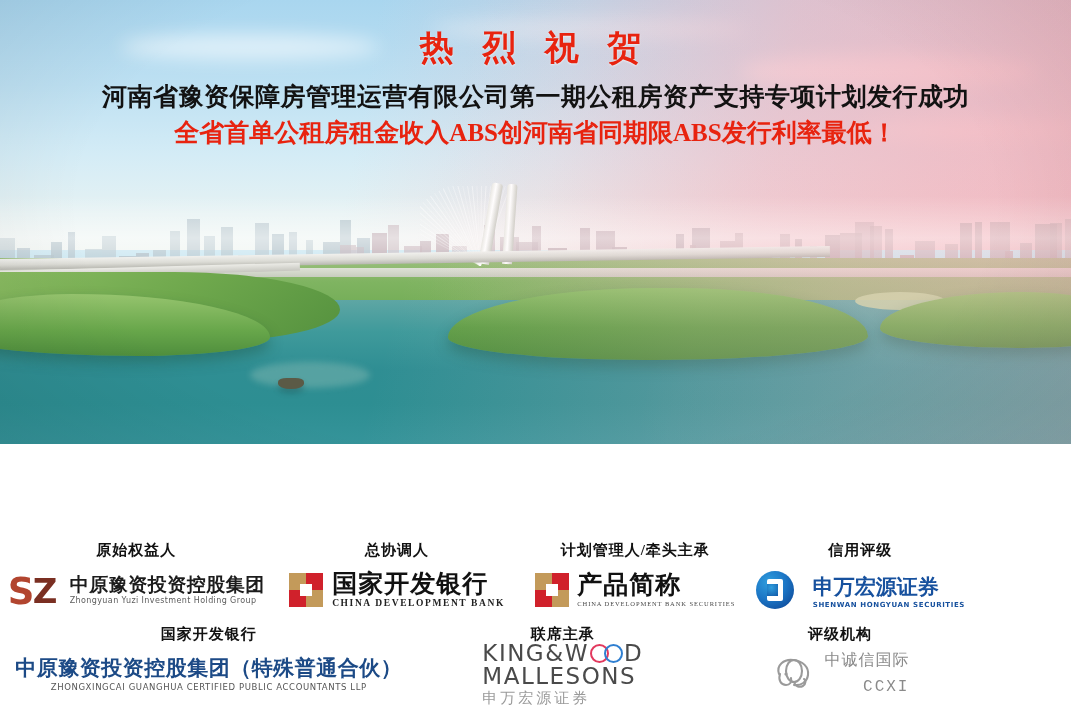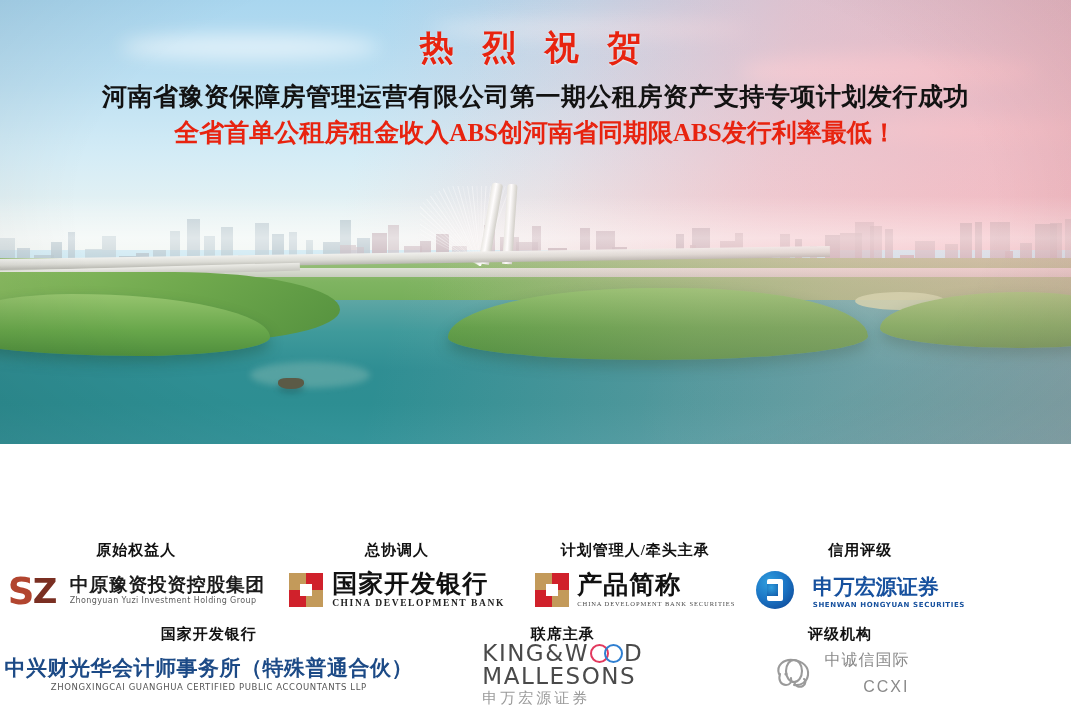--- a/index.html
+++ b/index.html
@@ -464,21 +464,21 @@
 
   
   .ccxi { display: flex; align-items: center; gap: 6px; }
   .ccxi-mark { width: 48px; height: 40px; position: relative; }
   .ccxi-text { display: flex; flex-direction: column; align-items: flex-end; line-height: 1.05; }
   .ccxi-cn {
     font-family: "DejaVu Sans", sans-serif;
     font-size: 16px; color: #8a8a8a; letter-spacing: 1px;
   }
   .ccxi-en {
-    font-family: Liberation Sans, sans-serif;
+    font-family: Liberation Mono, monospace;
     font-size: 16px; color: #8a8a8a; letter-spacing: 2px; margin-top: 10px;
   }
 </style>
 </head>
 <body>
 
 <div id="poster">
 
   <div class="hero">
     <div class="sky"></div>
@@ -697,21 +697,21 @@
       </div>
 
     </div>
 
     <div class="logo-row r2">
 
       <div class="logo-cell" style="width:460px">
         <div class="role-label">国家开发银行</div>
         <div class="logo-box">
           <div class="zxc">
-            <span class="zxc-cn">中兴财光华会计师事务所（特殊普通合伙）</span>
+            <span class="zxc-cn">中原豫资投资控股集团（特殊普通合伙）</span>
             <span class="zxc-en">ZHONGXINGCAI  GUANGHUA  CERTIFIED  PUBLIC  ACCOUNTANTS  LLP</span>
           </div>
         </div>
       </div>
 
       <div class="logo-cell" style="width:320px">
         <div class="role-label">联席主承</div>
         <div class="logo-box">
           <div class="kwm">
             <div class="kwm-l1">

